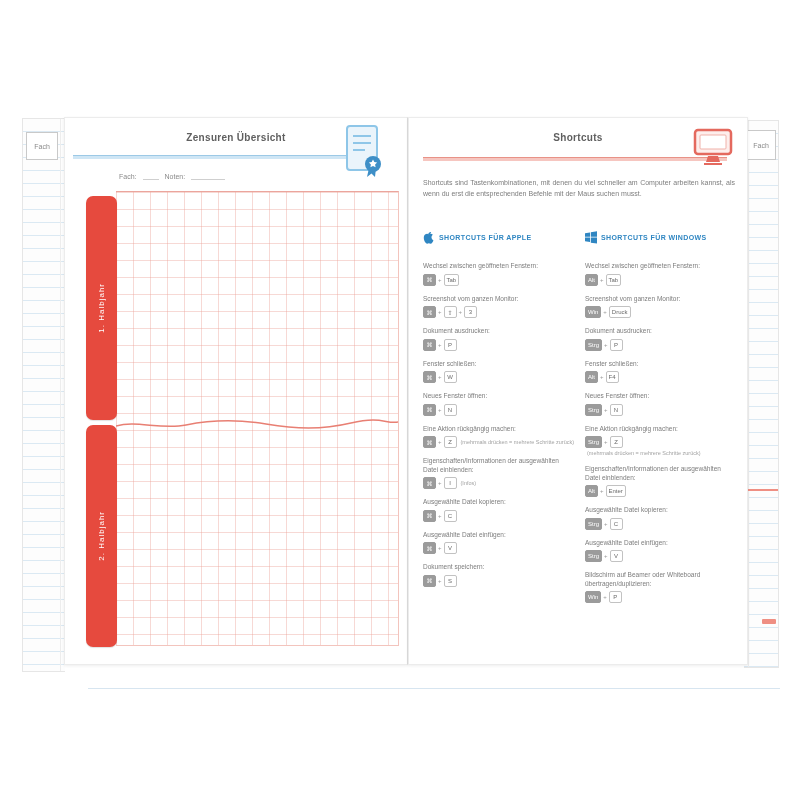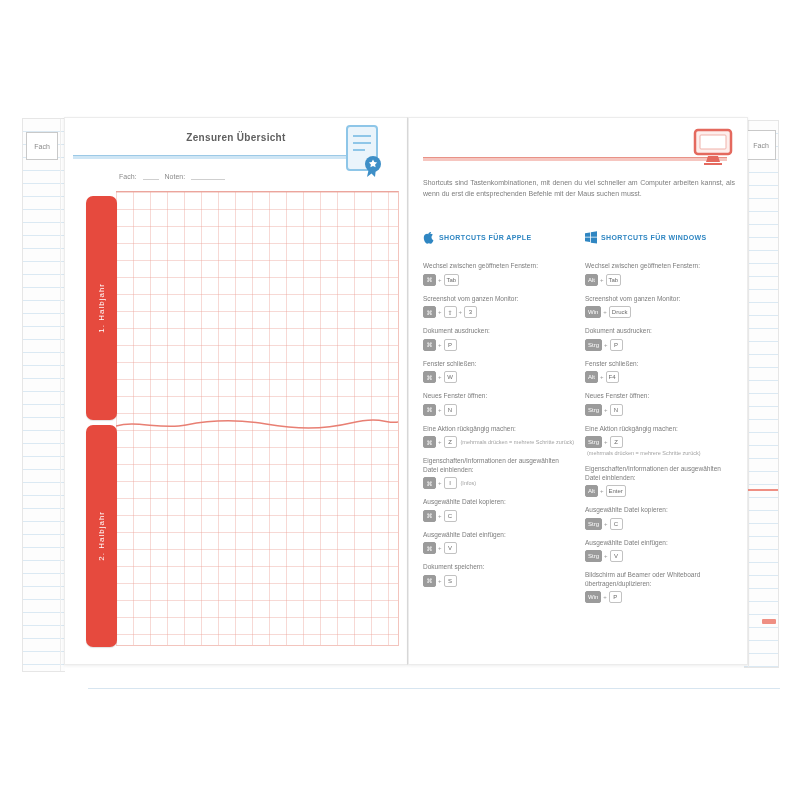--- a/index.html
+++ b/index.html
@@ -118,20 +118,21 @@
 
     <div class="tab tab1">
       <span>1. Halbjahr</span>
     </div>
     <div class="tab tab2">
       <span>2. Halbjahr</span>
     </div>
   </div>
 
   <div class="page page-right">
+    <div class="page-title">Shortcuts</div>
     <div class="rule-red"></div>
 
     <svg class="monitor-icon" viewBox="0 0 42 40">
       <rect x="3" y="3" width="36" height="24" rx="3" fill="#fdeeec" stroke="#e4695e" stroke-width="2.5"></rect>
       <rect x="8" y="8" width="26" height="14" rx="1" fill="#ffffff" stroke="#f0b1a9" stroke-width="1"></rect>
       <path d="M16 29 h10 l2 6 h-14 z" fill="#e4695e"></path>
       <line x1="12" y1="37" x2="30" y2="37" stroke="#e4695e" stroke-width="2"></line>
     </svg>
 
     <div class="intro">Shortcuts sind Tastenkombinationen, mit denen du viel schneller am Computer arbeiten kannst, als wenn du erst die entsprechenden Befehle mit der Maus suchen musst.</div>

